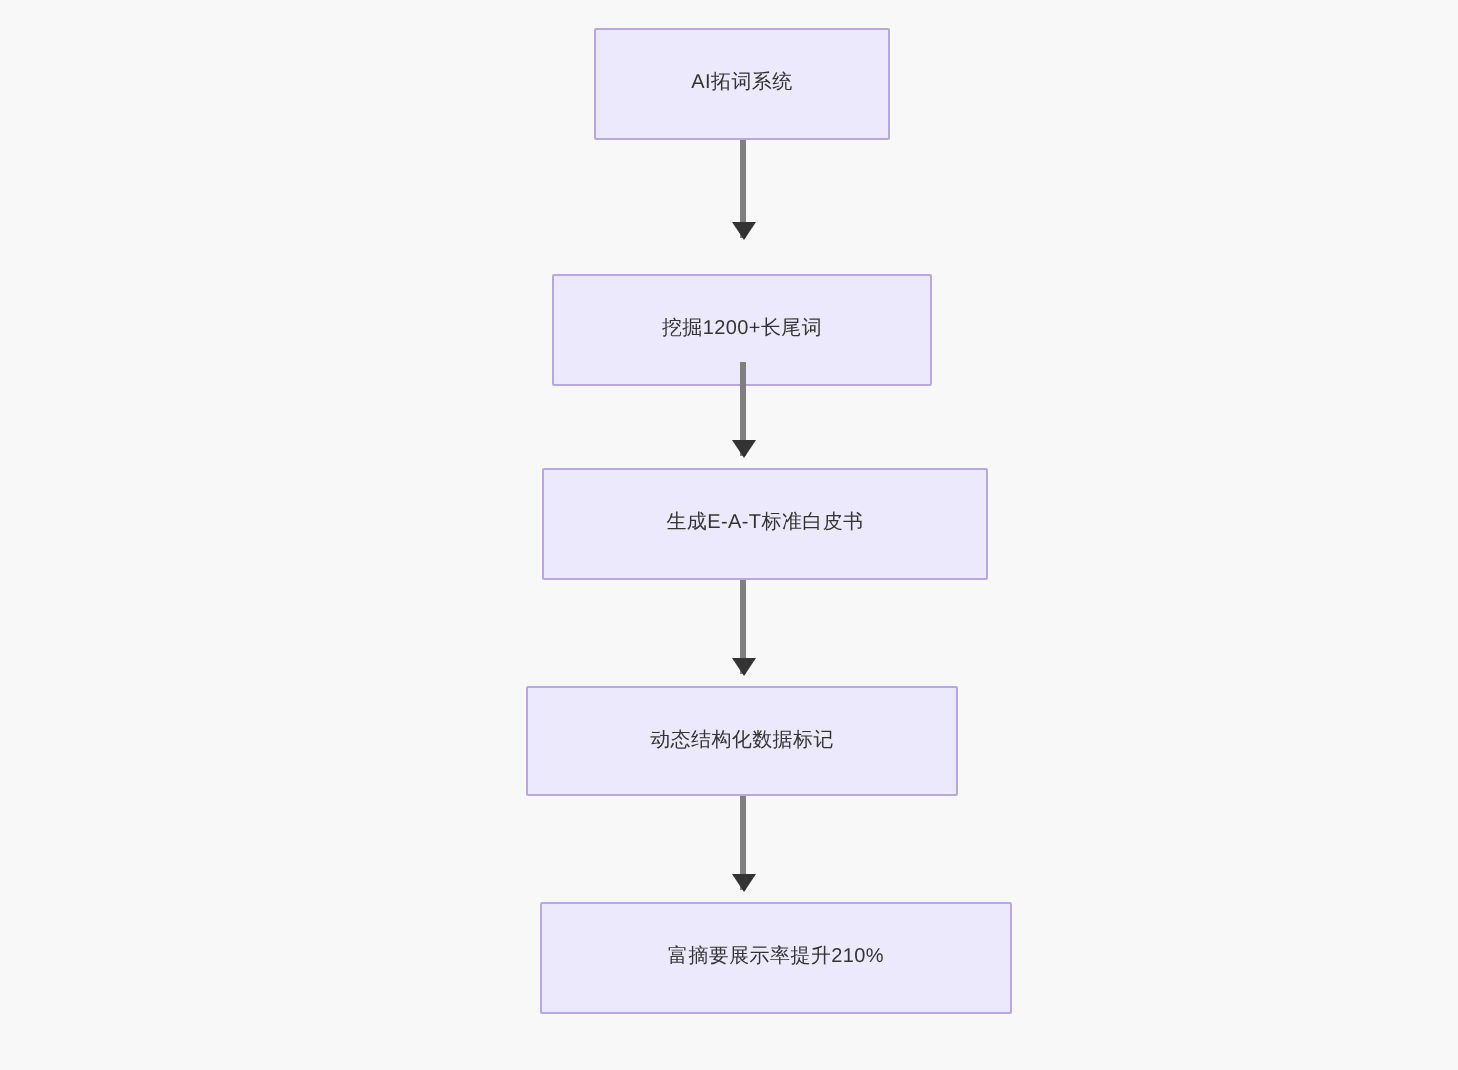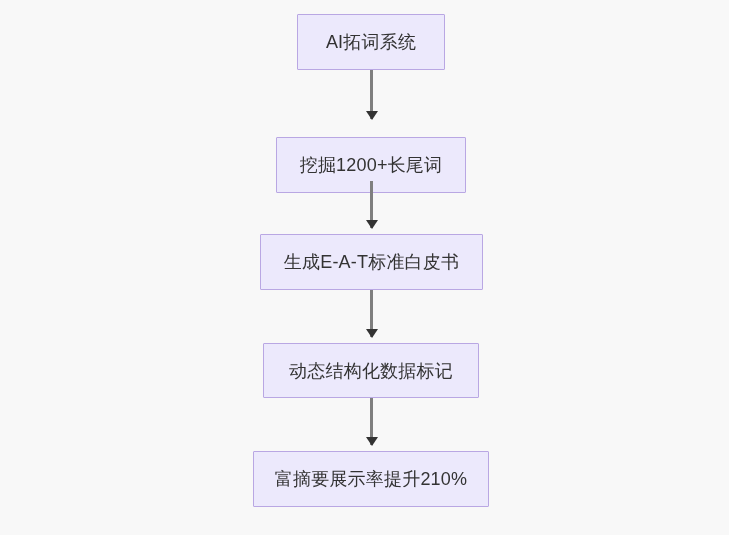--- a/index.html
+++ b/index.html
@@ -23,37 +23,37 @@
   .node {
     position: absolute;
     box-sizing: border-box;
     background: #ece9fc;
     border: 1.6px solid #b9a7e3;
     border-radius: 1px;
     display: flex;
     align-items: center;
     justify-content: center;
     color: #333333;
-    font-size: 18px;
+    font-size: 10px;
     line-height: 1;
     letter-spacing: 0.2px;
     white-space: nowrap;
   }
 
   .node-label {
     display: block;
     color: #333333;
   }
 
   
   #node-1 { left: 297px; top: 14px;  width: 148px; height: 56px; }
   #node-2 { left: 276px; top: 125px; width: 190px; height: 56px; margin-top: 12px; }
-  #node-3 { left: 260px; top: 234px; width: 223px; height: 56px; }
+  #node-3 { left: 271px; top: 234px; width: 223px; height: 56px; }
   #node-4 { left: 263px; top: 343px; width: 216px; height: 55px; }
-  #node-5 { left: 253px; top: 451px; width: 236px; height: 56px; }
+  #node-5 { left: 270px; top: 451px; width: 236px; height: 56px; }
 
   
   .connector {
     position: absolute;
     left: 370px;
     width: 3px;
   }
   .connector .line {
     position: absolute;
     left: 0;

